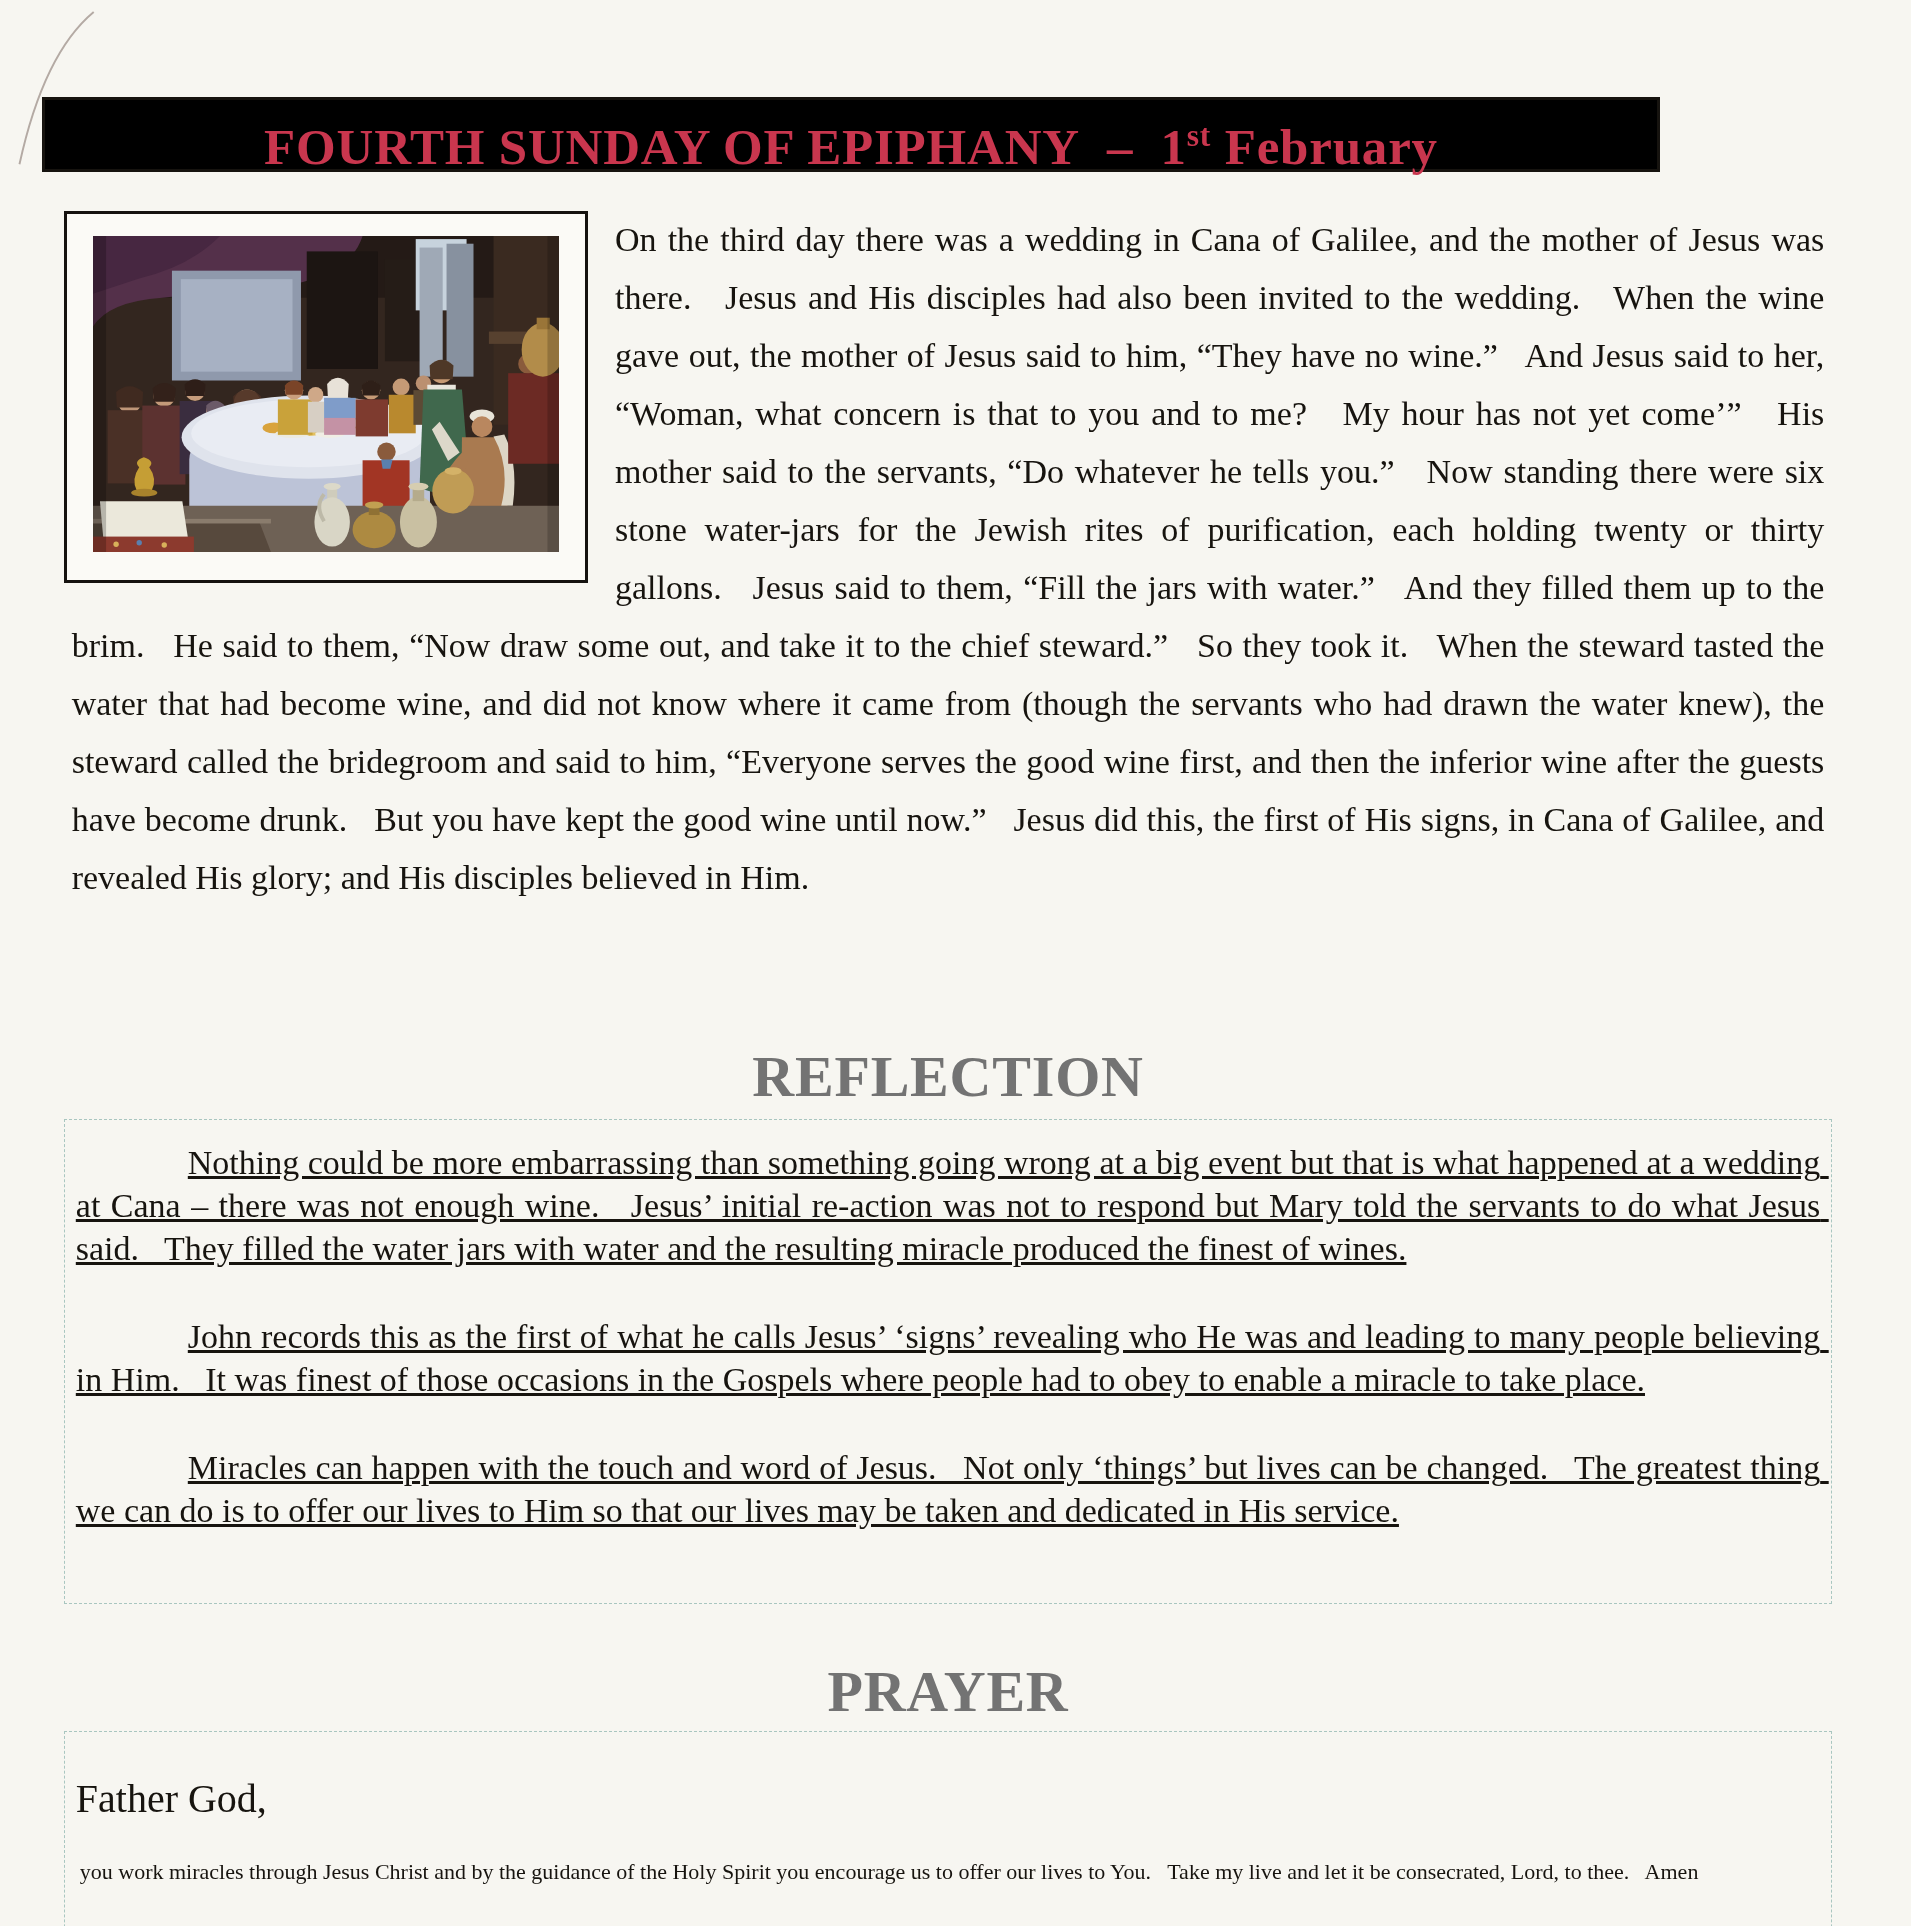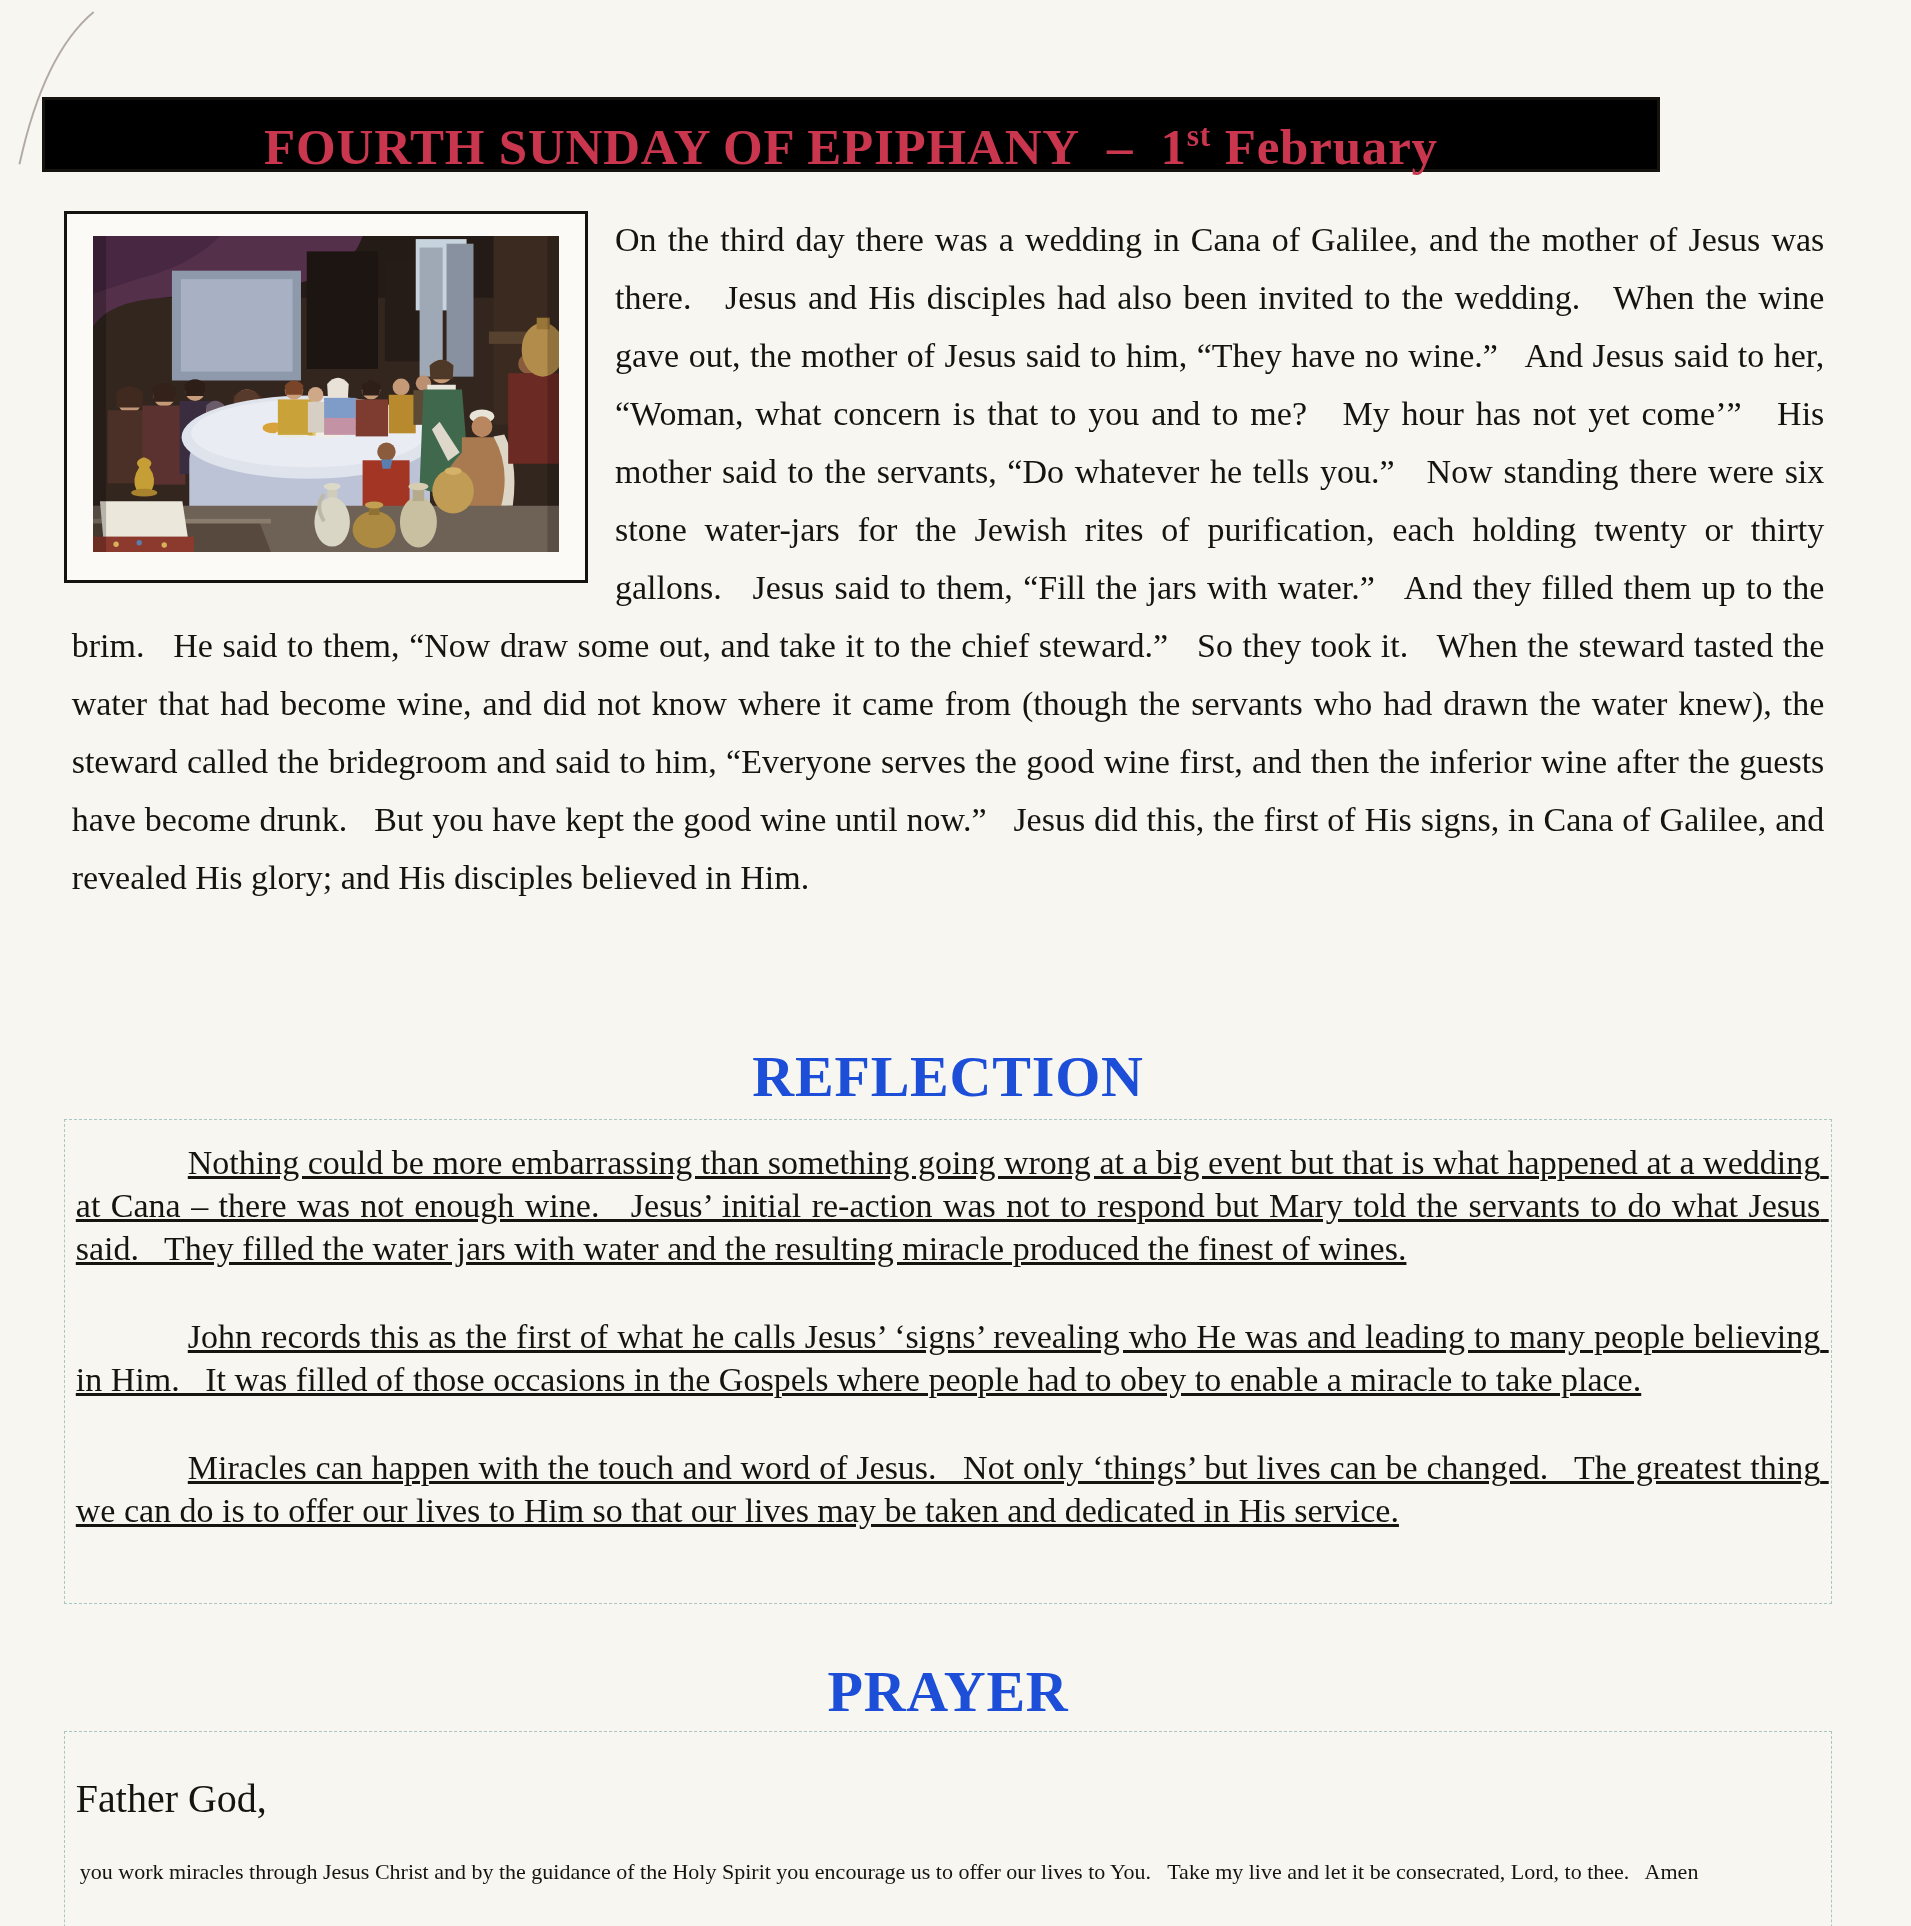--- a/index.html
+++ b/index.html
@@ -55,21 +55,21 @@
     padding: 0 7.7px;
     font-size: 34px; line-height: 58px;
     text-align: justify;
     white-space: pre-wrap;
   }
 
   .section-heading {
     clear: both;
     text-align: center;
     font-size: 58px; line-height: 62px; font-weight: bold;
-    color: #1d4ed8; letter-spacing: 0.8px;
+    color: #737373; letter-spacing: 0.8px;
   }
   .reflection-heading { padding-top: 91px; margin-bottom: 10.8px; }
   .prayer-heading { padding-top: 8.5px; margin-bottom: 8.5px; }
 
   .dashed-box {
     border: 1.5px dashed #a9c6c0;
   }
   .reflection-box { padding: 21px 10.8px 71px 10.8px; }
   .reflection-box p {
     margin: 0 0 45px 0;
@@ -229,21 +229,21 @@
   </div>
 
   <div class="passage-title">
   </div>
 
   <p class="scripture">On the third day there was a wedding in Cana of Galilee, and the mother of Jesus was there.   Jesus and His disciples had also been invited to the wedding.   When the wine gave out, the mother of Jesus said to him, “They have no wine.”   And Jesus said to her, “Woman, what concern is that to you and to me?   My hour has not yet come’”   His mother said to the servants, “Do whatever he tells you.”   Now standing there were six stone water-jars for the Jewish rites of purification, each holding twenty or thirty gallons.   Jesus said to them, “Fill the jars with water.”   And they filled them up to the brim.   He said to them, “Now draw some out, and take it to the chief steward.”   So they took it.   When the steward tasted the water that had become wine, and did not know where it came from (though the servants who had drawn the water knew), the steward called the bridegroom and said to him, “Everyone serves the good wine first, and then the inferior wine after the guests have become drunk.   But you have kept the good wine until now.”   Jesus did this, the first of His signs, in Cana of Galilee, and revealed His glory; and His disciples believed in Him.</p>
 
   <h2 class="section-heading reflection-heading">REFLECTION</h2>
   <div class="dashed-box reflection-box">
     <p>Nothing could be more embarrassing than something going wrong at a big event but that is what happened at a wedding at Cana – there was not enough wine.   Jesus’ initial re-action was not to respond but Mary told the servants to do what Jesus said.   They filled the water jars with water and the resulting miracle produced the finest of wines.</p>
-    <p>John records this as the first of what he calls Jesus’ ‘signs’ revealing who He was and leading to many people believing in Him.   It was filled of those occasions in the Gospels where people had to obey to enable a miracle to take place.</p>
+    <p>John records this as the first of what he calls Jesus’ ‘signs’ revealing who He was and leading to many people believing in Him.   It was finest of those occasions in the Gospels where people had to obey to enable a miracle to take place.</p>
     <p>Miracles can happen with the touch and word of Jesus.   Not only ‘things’ but lives can be changed.   The greatest thing we can do is to offer our lives to Him so that our lives may be taken and dedicated in His service.</p>
   </div>
 
   <h2 class="section-heading prayer-heading">PRAYER</h2>
   <div class="dashed-box prayer-box">
     <p class="prayer-opening">Father God,</p>
     <p class="prayer-body">you work miracles through Jesus Christ and by the guidance of the Holy Spirit you encourage us to offer our lives to You.   Take my live and let it be consecrated, Lord, to thee.   Amen</p>
   </div>
 
 </div>

